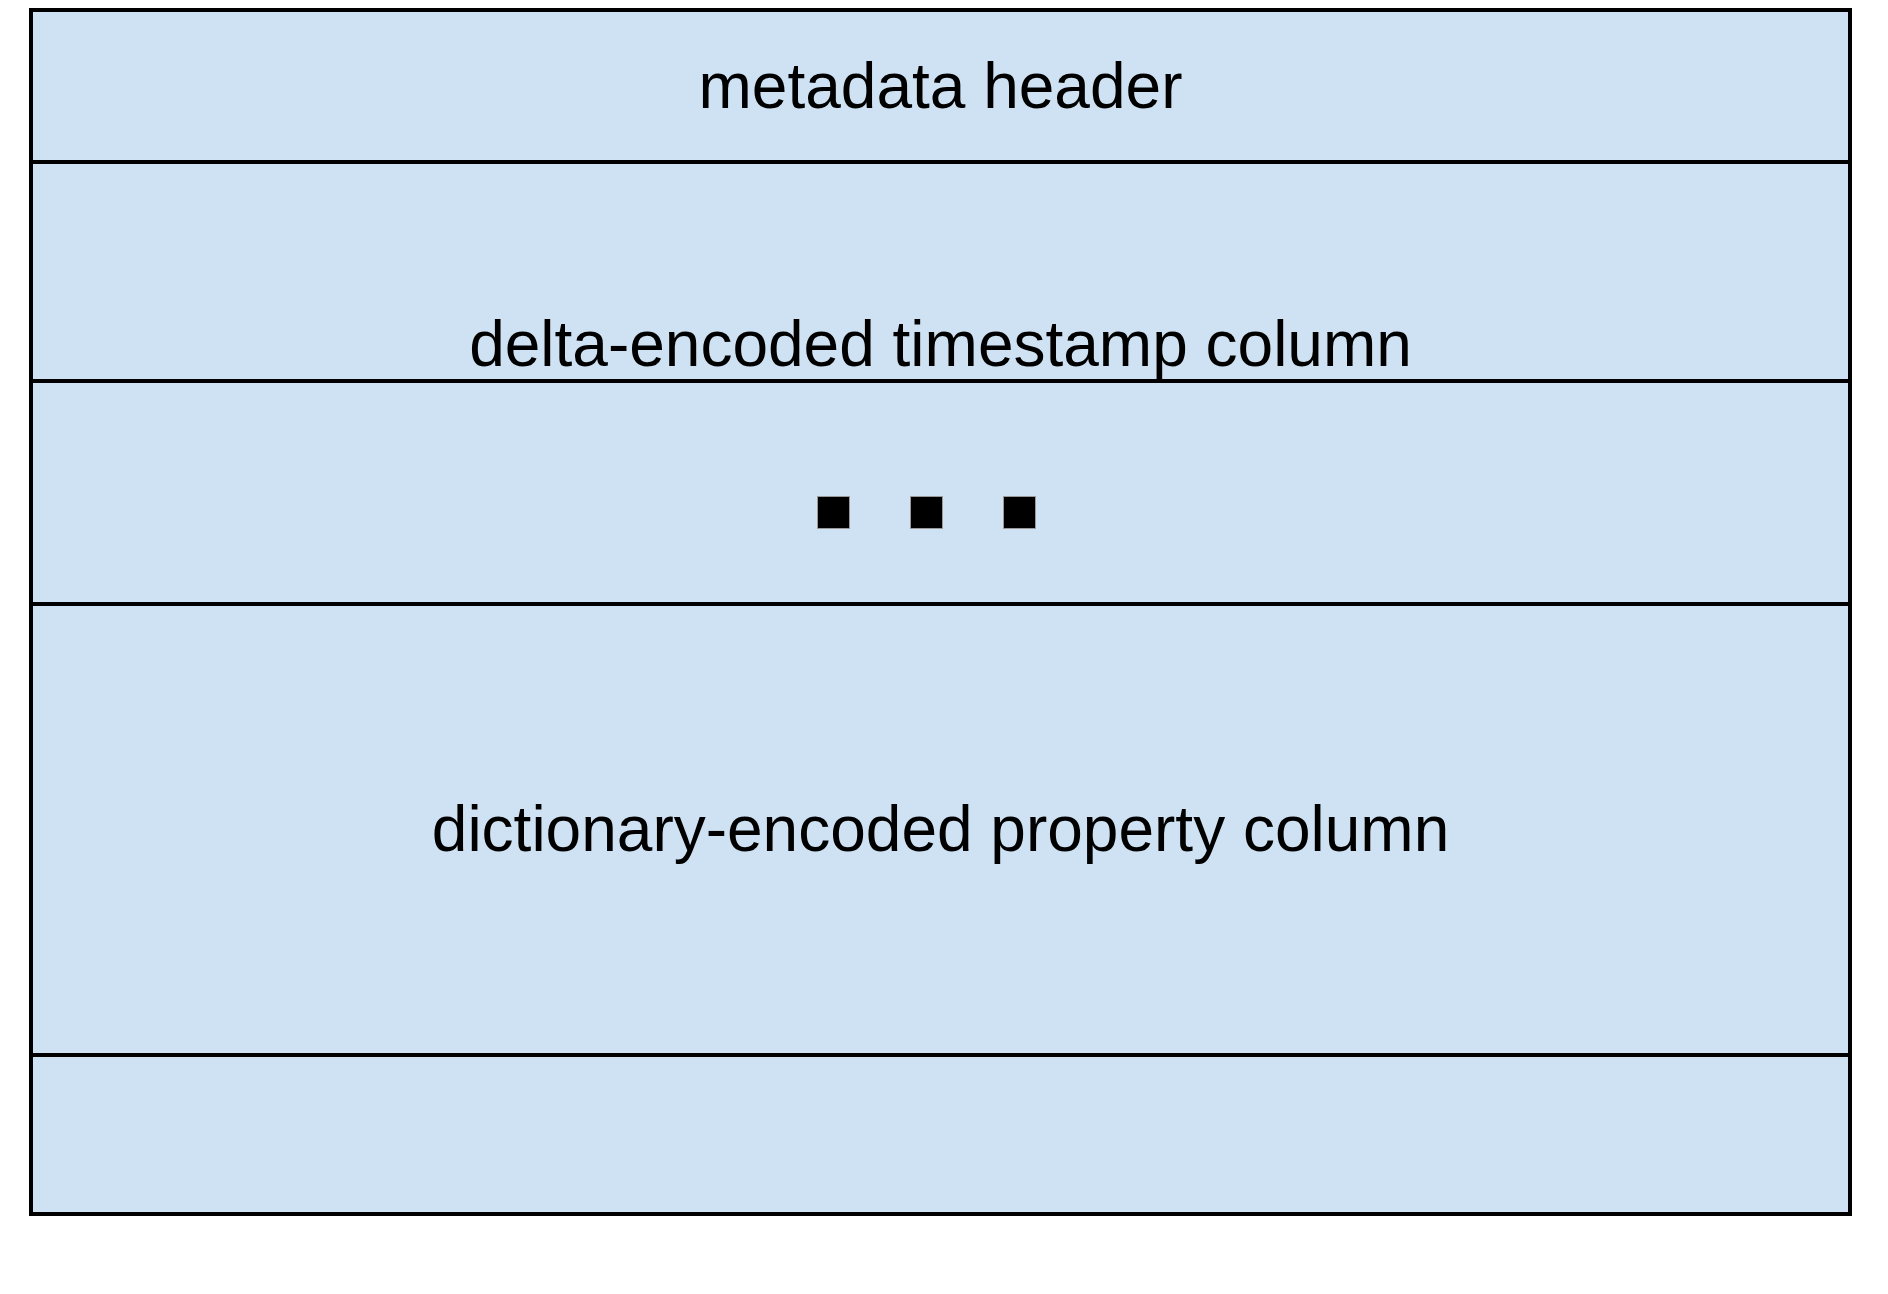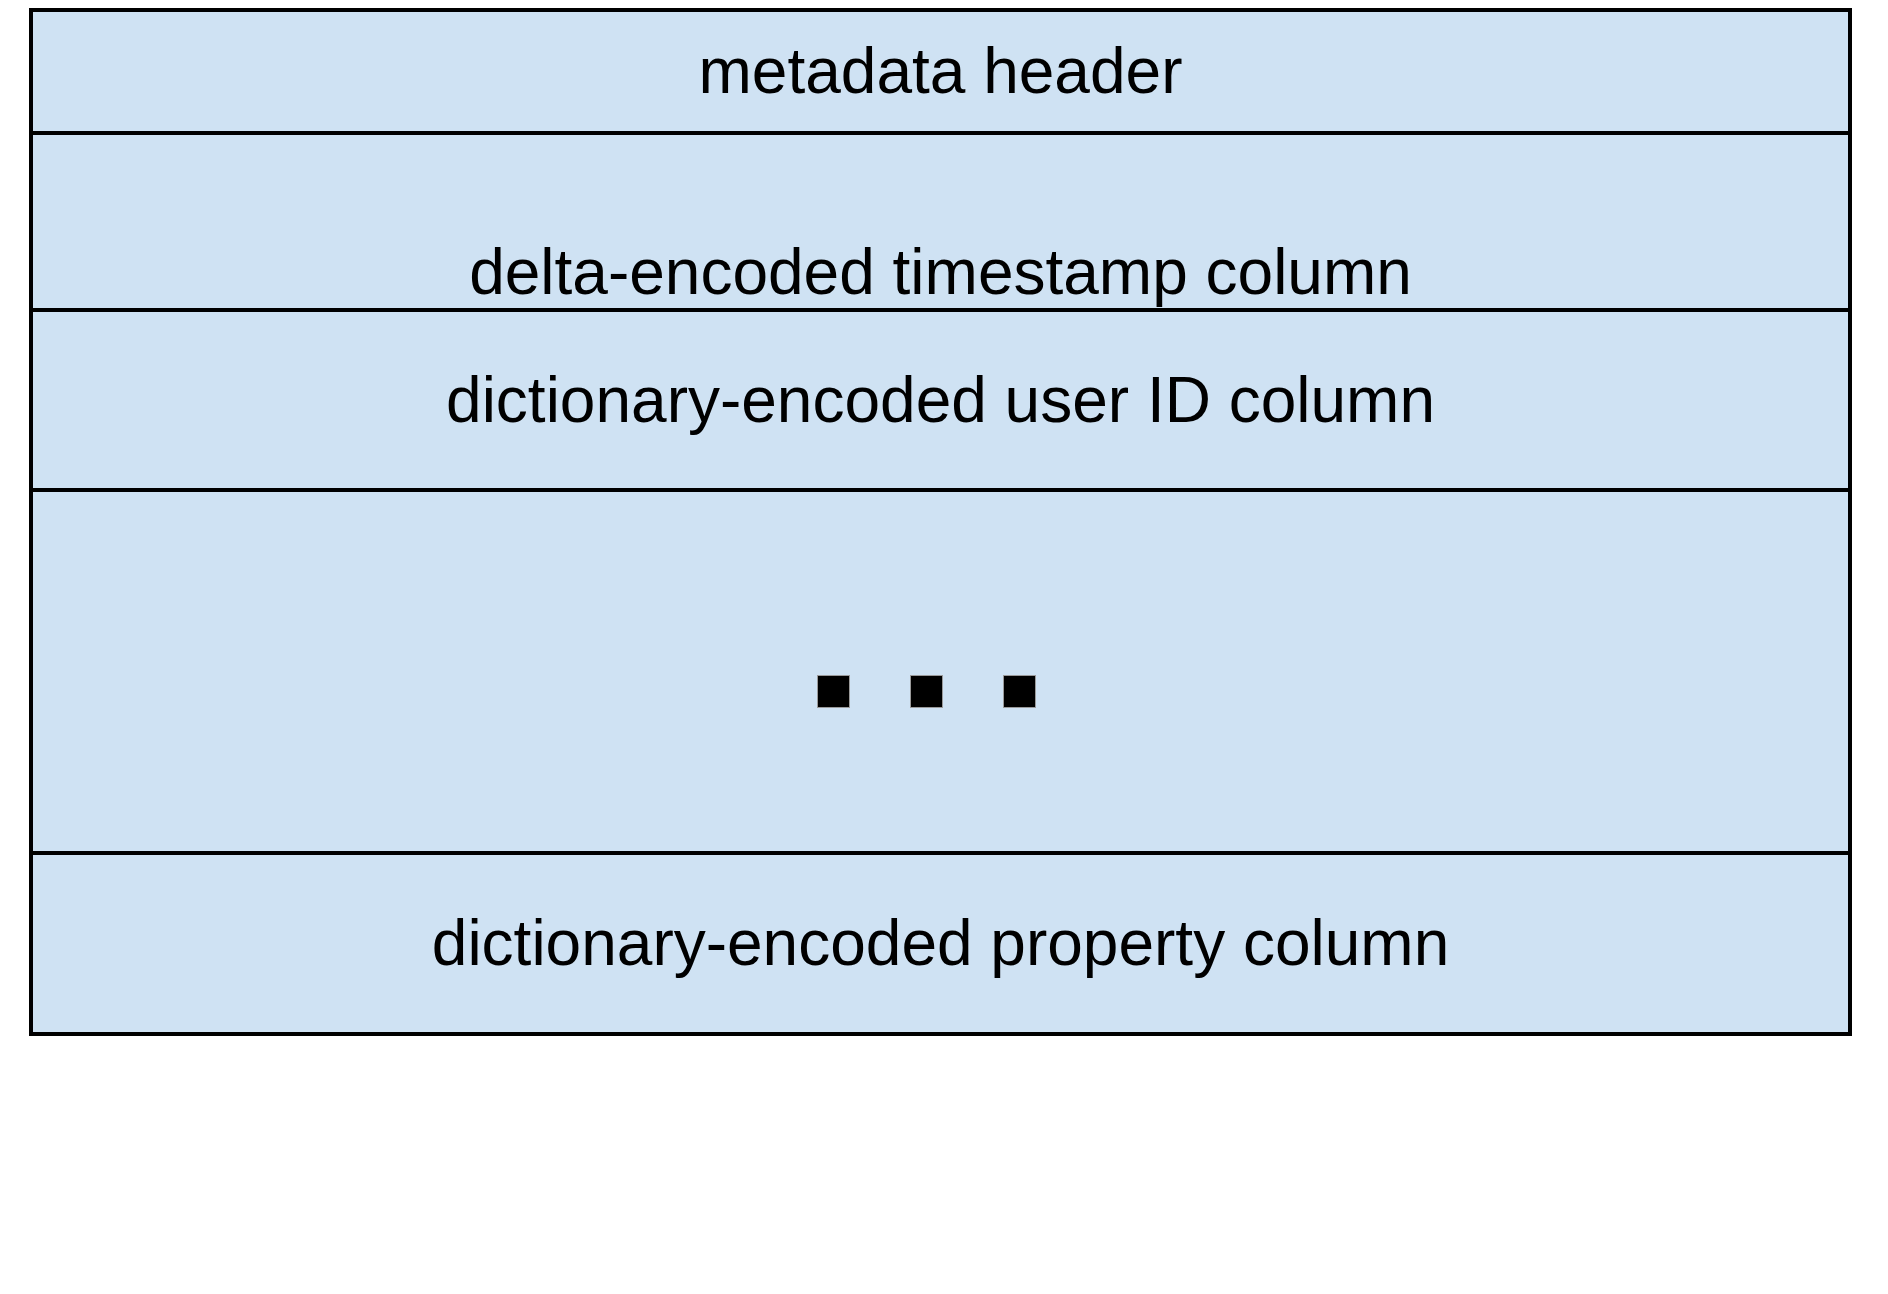--- a/index.html
+++ b/index.html
@@ -13,21 +13,21 @@
     width: 1888px;
     height: 1294px;
     background: #ffffff;
     overflow: hidden;
   }
   .stack-box {
     position: absolute;
     left: 29px;
     top: 8px;
     width: 1823px;
-    height: 1028px;
+    height: 1208px;
     box-sizing: border-box;
     border: 4px solid #000000;
     background: #cfe2f3;
     display: flex;
     flex-direction: column;
   }
   .row {
     box-sizing: border-box;
     border-bottom: 4px solid #000000;
     display: flex;
@@ -64,23 +64,20 @@
   <div class="stack-box">
 
     <div class="row">
       <span>metadata header</span>
     </div>
 
     <div class="row">
       <span>delta-encoded timestamp column</span>
     </div>
 
-    <div class="row">
-      <span>dictionary-encoded user ID column</span>
-    </div>
 
     <div class="row">
       <div class="ellipsis-group">
         <span class="ellipsis-square"></span>
         <span class="ellipsis-square"></span>
         <span class="ellipsis-square"></span>
       </div>
     </div>
 
     <div class="row">

